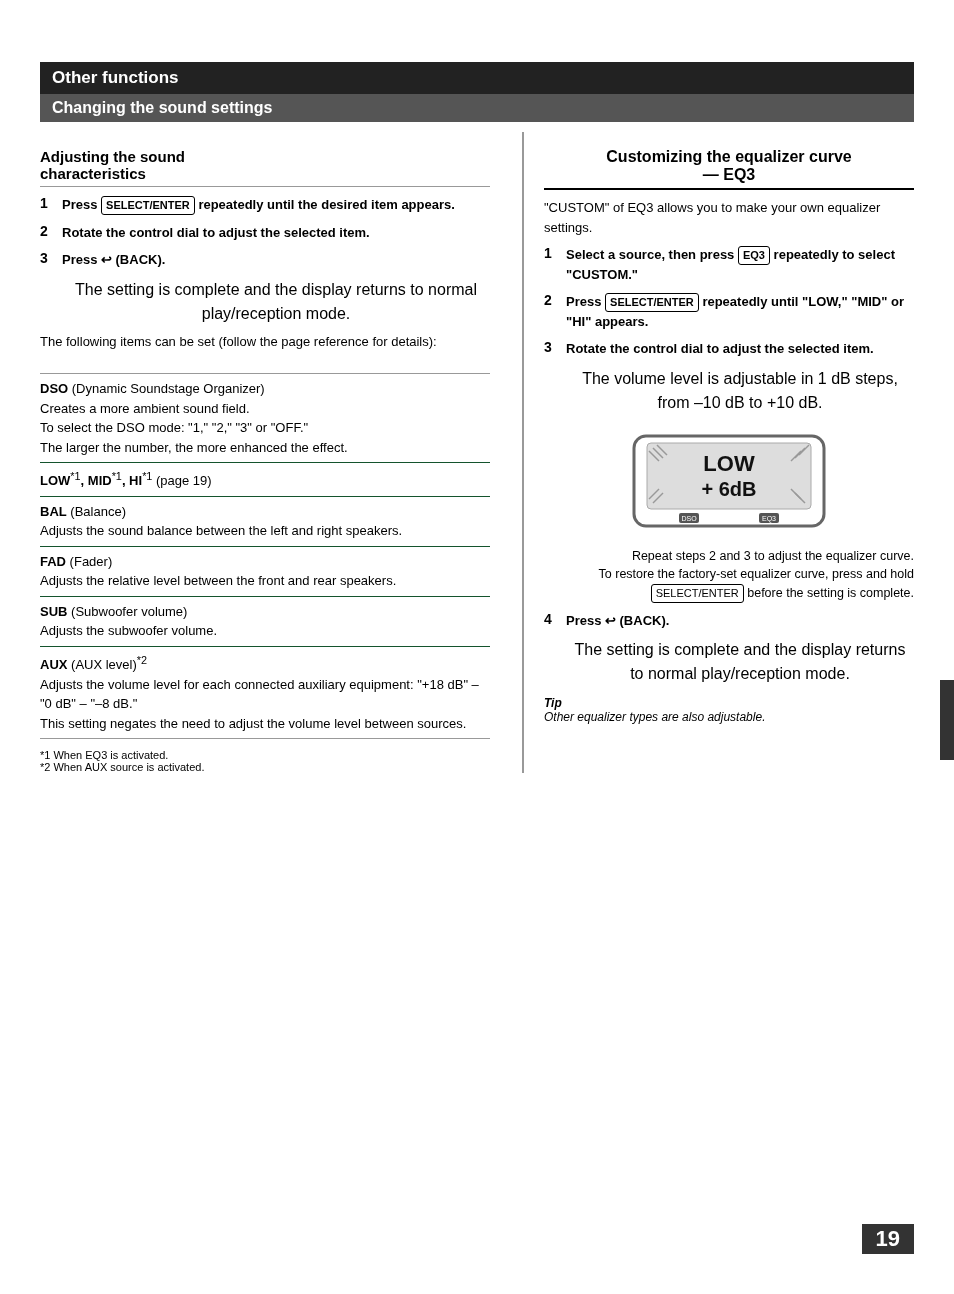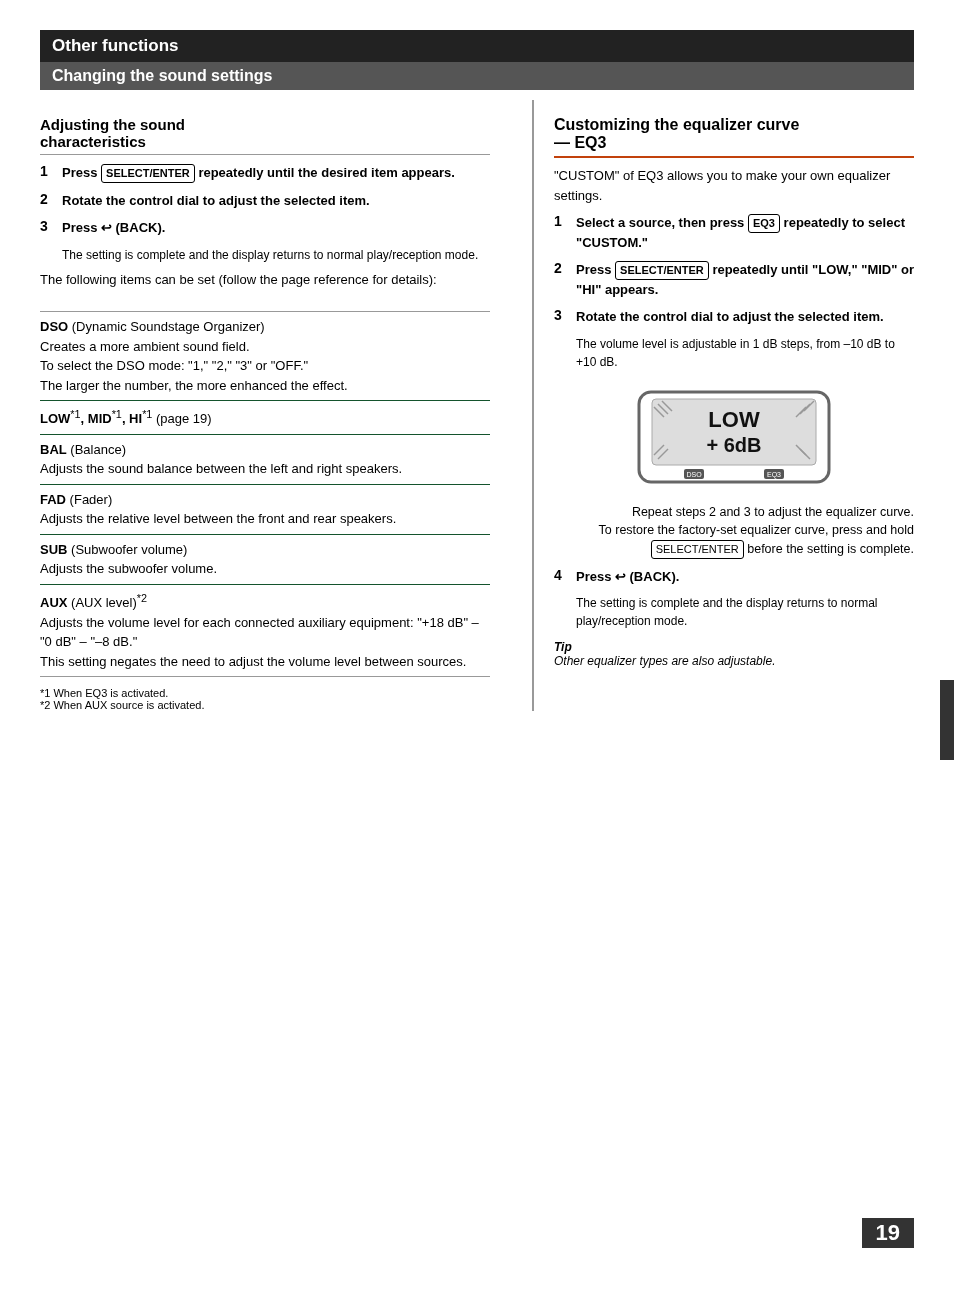--- a/index.html
+++ b/index.html
@@ -19,32 +19,33 @@
       position: relative;
     }
     
     .header-other-functions {
       background: #222;
       color: #fff;
       font-size: 17px;
       font-weight: bold;
       padding: 6px 12px;
       margin-bottom: 0;
+      margin-top: 32px;
     }
     .header-changing {
       background: #555;
       color: #fff;
       font-size: 16px;
       font-weight: bold;
       padding: 5px 12px;
       margin-bottom: 0;
     }
     .two-col {
       display: flex;
-      gap: 42px;
+      gap: 32px;
       margin-top: 0;
     }
     .left-col {
       width: 450px;
       flex-shrink: 0;
     }
     .right-col {
       flex: 1;
       border-left: 2px solid #999;
       padding-left: 20px;
@@ -71,24 +72,25 @@
       font-weight: bold;
       font-size: 14px;
       min-width: 16px;
     }
     .step-text {
       font-size: 13px;
       line-height: 1.5;
     }
     .step-text b { font-weight: bold; }
     .sub-text {
-      font-size: 12px;
+      font-size: 16px;
       margin-left: 22px;
       margin-bottom: 6px;
       line-height: 1.5;
+      text-align: center;
     }
     .kbd {
       border: 1px solid #000;
       border-radius: 3px;
       padding: 0 4px;
       font-size: 11px;
       font-family: Arial, sans-serif;
       display: inline-block;
     }
     .items-table {
@@ -142,21 +144,21 @@
       font-size: 12px;
       margin-top: 10px;
     }
     .tip-text {
       font-size: 12px;
       font-style: italic;
     }
     
     .page-number {
       position: absolute;
-      bottom: 46px;
+      bottom: 40px;
       right: 40px;
       font-size: 22px;
       font-weight: bold;
       background: #333;
       color: #fff;
       padding: 2px 14px;
     }
     .right-bar {
       position: absolute;
       right: 0;
@@ -255,21 +257,21 @@
       </tbody>
         </table>
 
       <div class="footnotes">
         <div>*1  When EQ3 is activated.</div>
         <div>*2  When AUX source is activated.</div>
       </div>
     </div>
 
     <div class="right-col">
-      <div class="section-title" style="border-bottom:2px solid #c2410c; font-size:16px;">Customizing the equalizer curve<br>— EQ3</div>
+      <div class="section-title" style="border-bottom:2px solid #000000; font-size:16px;text-align:center;">Customizing the equalizer curve<br>— EQ3</div>
       <div class="follow-text">"CUSTOM" of EQ3 allows you to make your own equalizer settings.</div>
 
       <ul class="step-list">
 
         <li class="step-item">
           <span class="step-num">1</span>
           <span class="step-text">
             <b>Select a source, then press <span class="kbd">EQ3</span> repeatedly to select "CUSTOM."</b>
           </span>
         </li>

